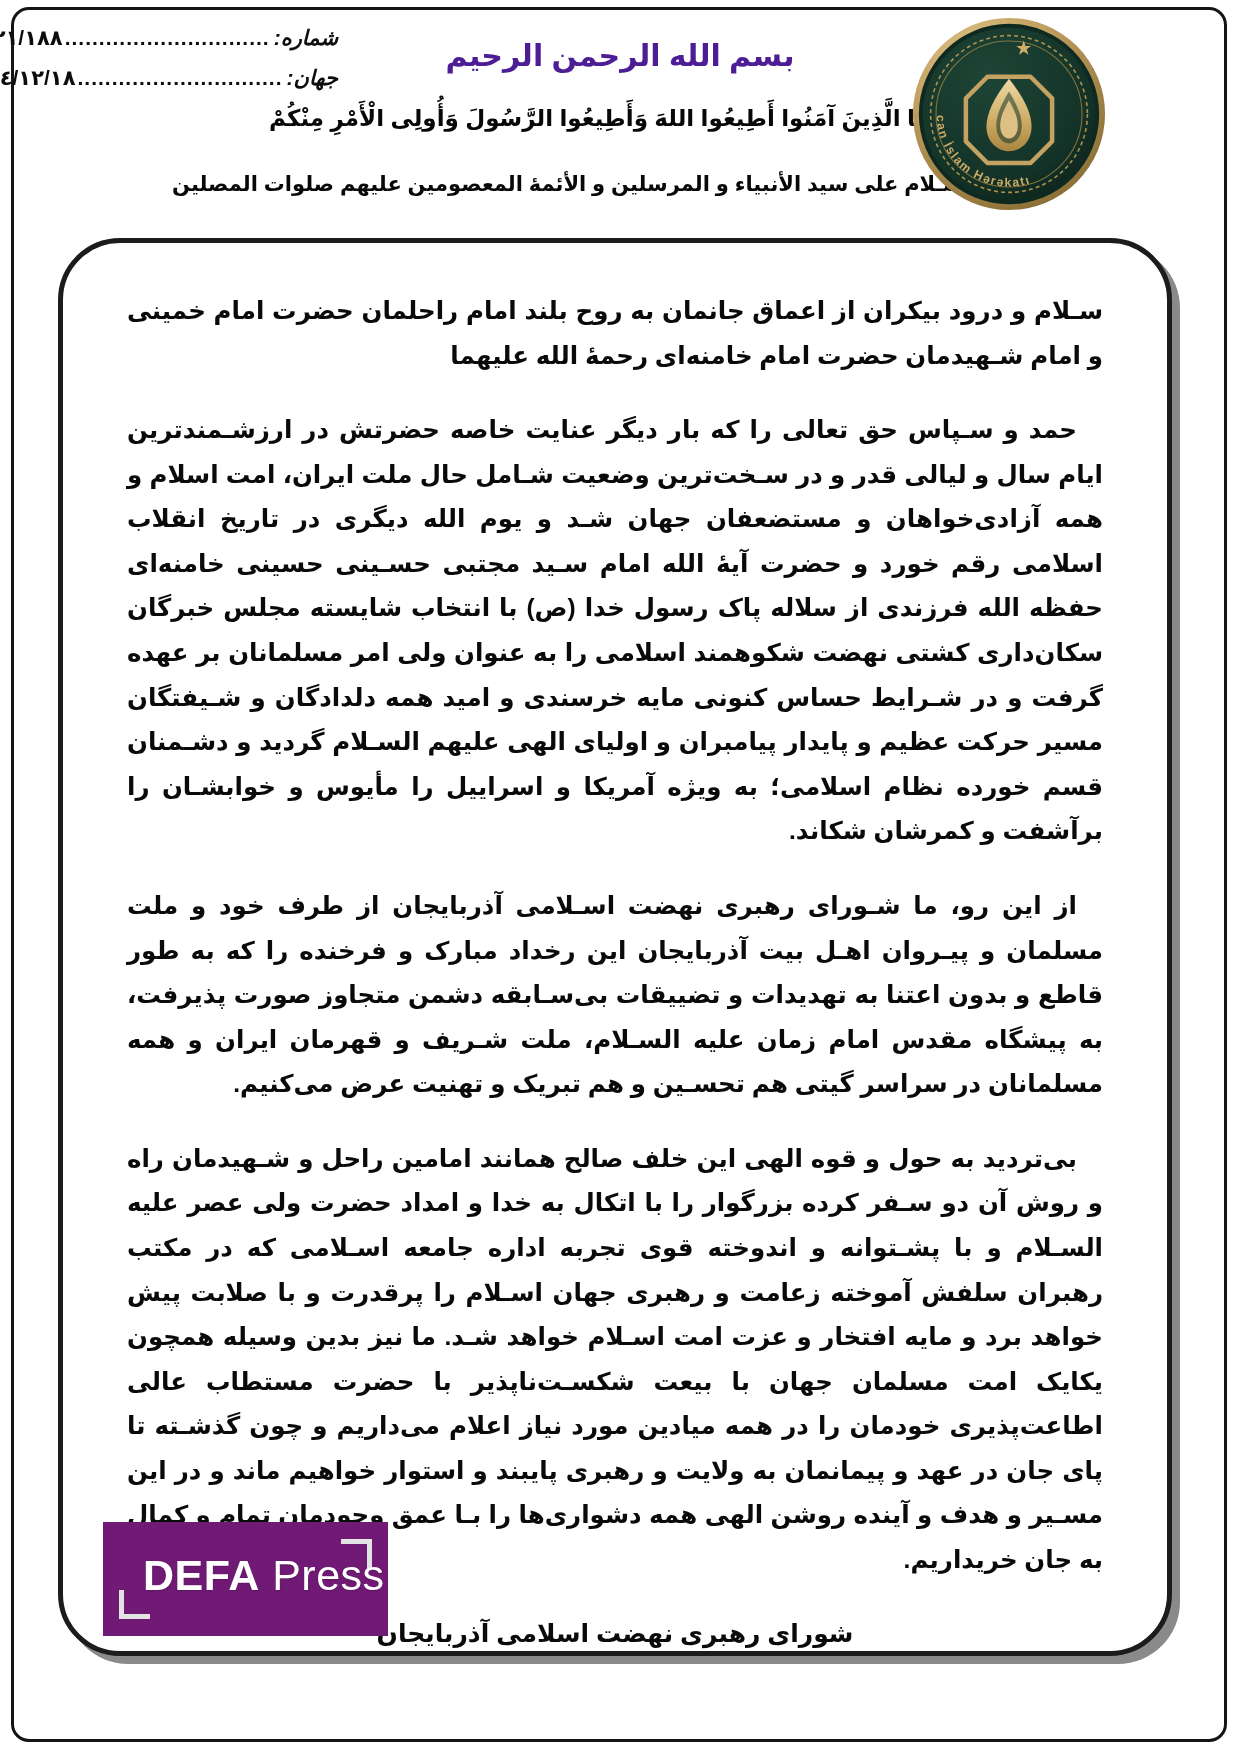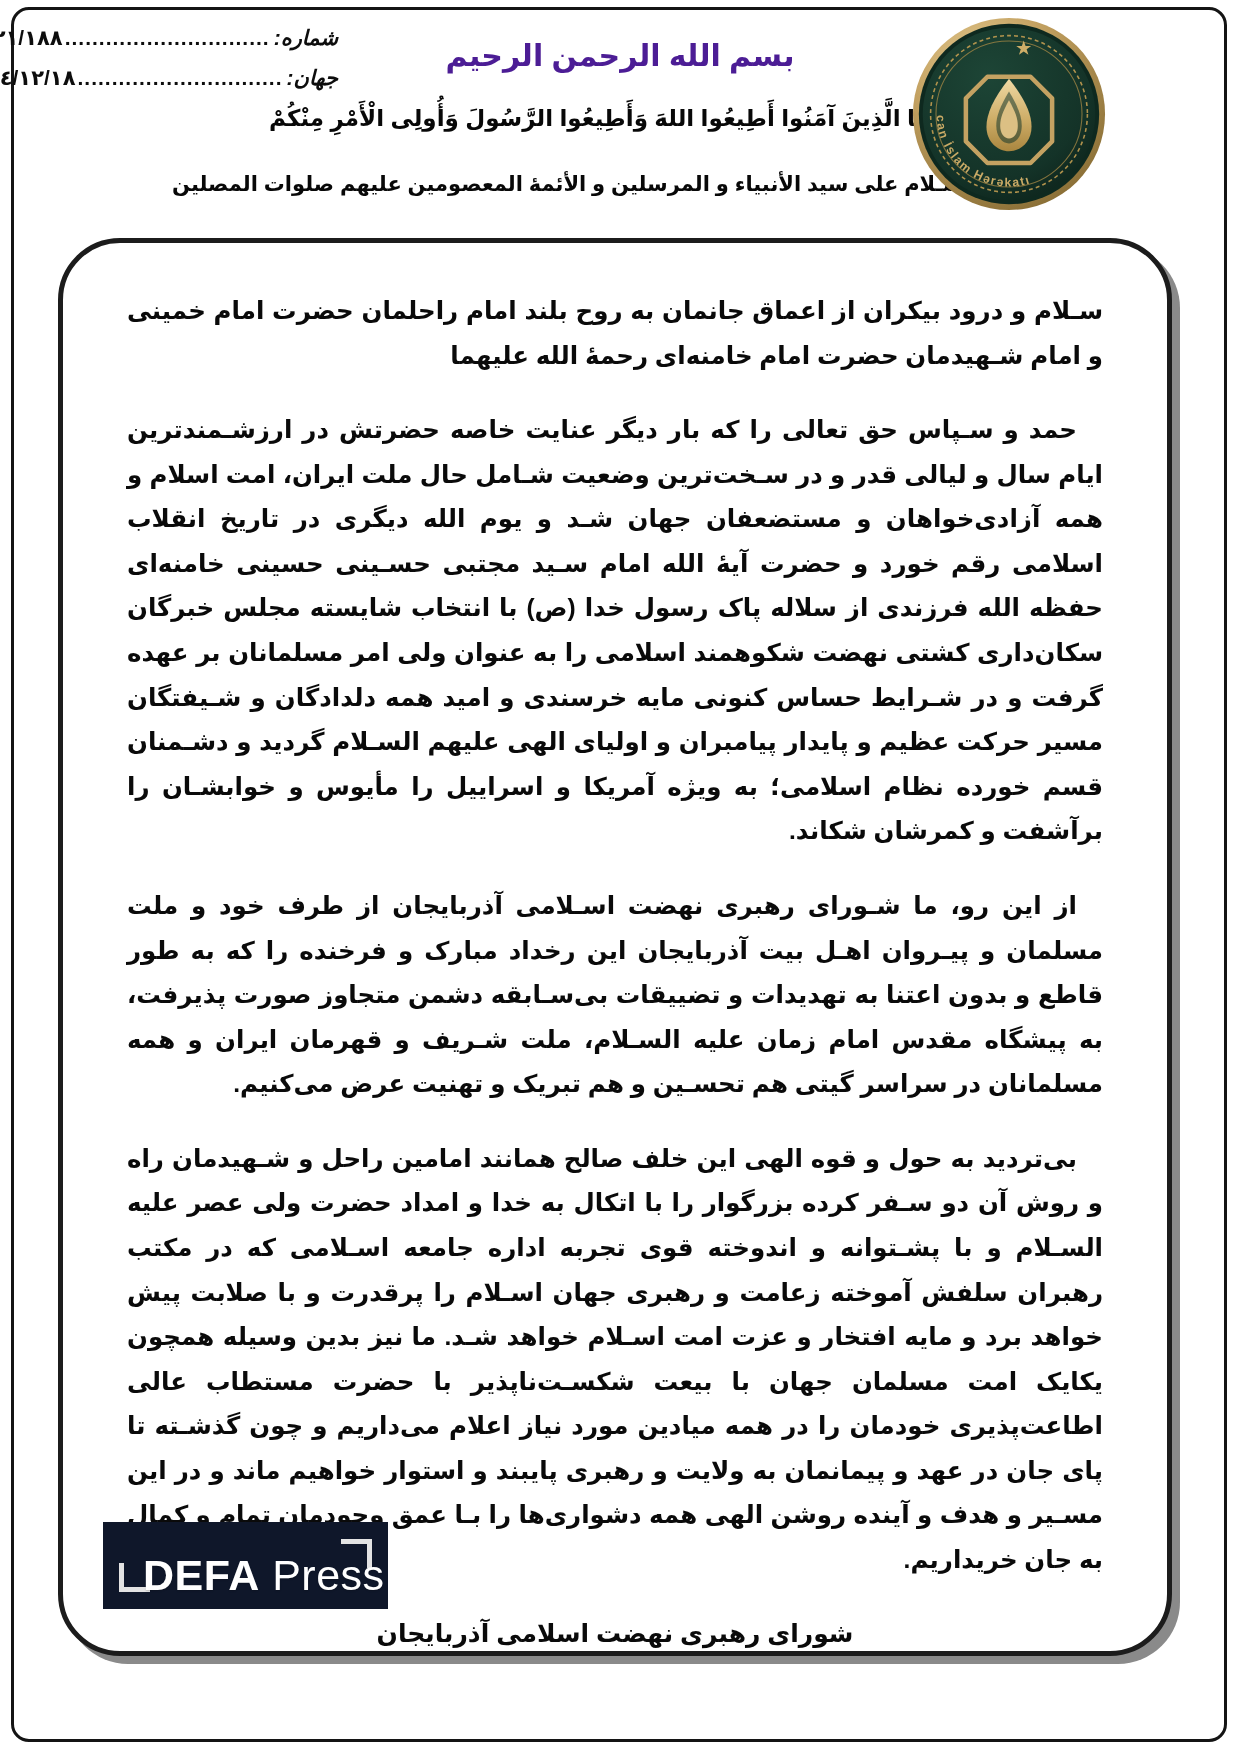--- a/index.html
+++ b/index.html
@@ -194,22 +194,22 @@
     color: #0a0a0a;
   }
   .signature div { margin: 10px; }
 
   
   .defa-badge {
     position: absolute;
     left: 103px;
     top: 1522px;
     width: 285px;
-    height: 87px;
-    background: #0f172a;
+    height: 114px;
+    background: #701a75;
     z-index: 6;
     direction: ltr;
   }
   .defa-text {
     position: absolute;
     left: 40px;
     top: 29px;
     font-size: 43px;
     color: #ffffff;
     letter-spacing: 0.5px;

